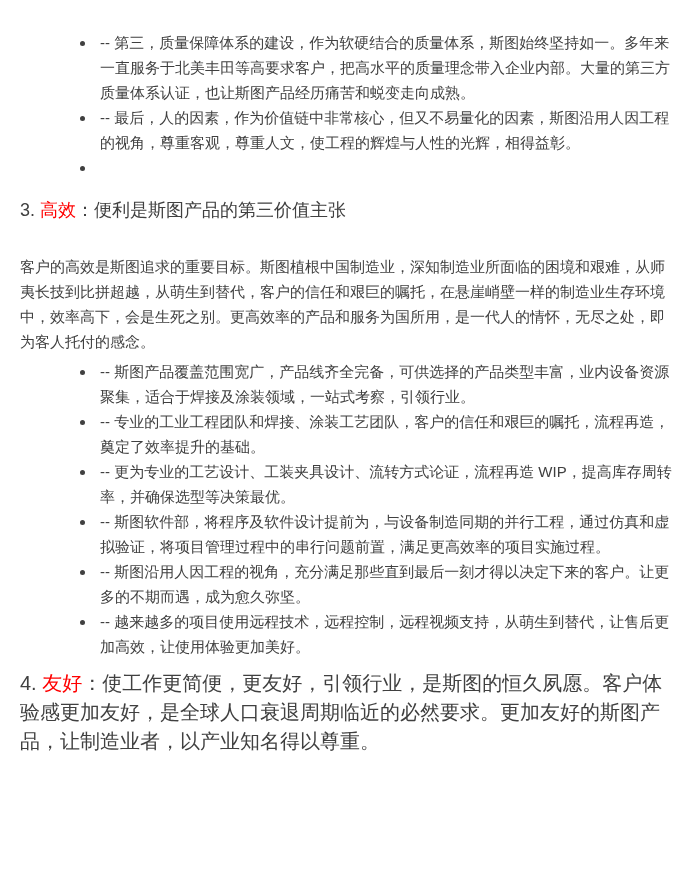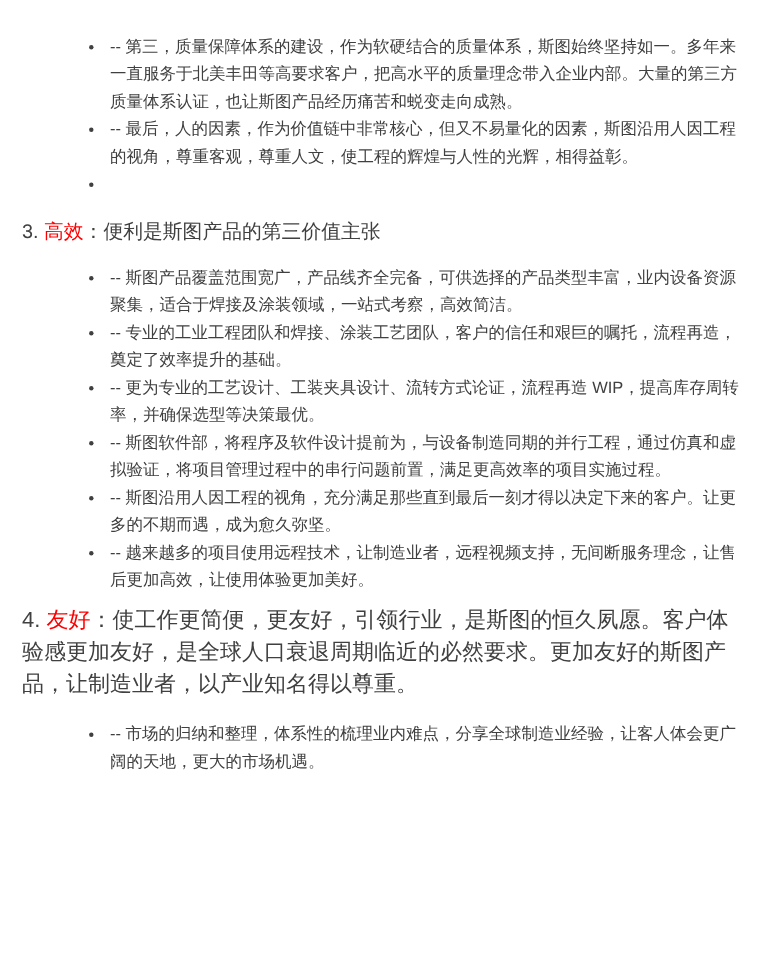--- a/index.html
+++ b/index.html
@@ -22,21 +22,21 @@
   ul.blist {
     margin: 0;
     padding-left: 76px;
     list-style: disc outside;
   }
   ul.blist li {
     padding-left: 4px;
     min-height: 25px;
   }
   h3.sec-heading {
-    margin: 18px 0 18px 0;
+    margin: 18px 0 32px 0;
     font-size: 18px;
     line-height: 24px;
     font-weight: 400;
     color: #404040;
   }
   h2.sec-heading-lg {
     margin: 10px 0 18px 0;
     font-size: 20px;
     line-height: 29px;
     font-weight: 400;
@@ -58,30 +58,28 @@
 <div class="doc">
 
   <ul class="blist">
     <li>-- 第三，质量保障体系的建设，作为软硬结合的质量体系，斯图始终坚持如一。多年来一直服务于北美丰田等高要求客户，把高水平的质量理念带入企业内部。大量的第三方质量体系认证，也让斯图产品经历痛苦和蜕变走向成熟。</li>
     <li>-- 最后，人的因素，作为价值链中非常核心，但又不易量化的因素，斯图沿用人因工程的视角，尊重客观，尊重人文，使工程的辉煌与人性的光辉，相得益彰。</li>
     <li></li>
   </ul>
 
   <h3 class="sec-heading"><span>3. </span><span class="kw-red">高效</span><span>：便利是斯图产品的第三价值主张</span></h3>
 
+  <p class="body-para">客户的高效是斯图追求的重要目标。斯图植根中国制造业，深知制造业所面临的困境和艰难，从师夷长技到比拼超越，从萌生到替代，客户的信任和艰巨的嘱托，在悬崖峭壁一样的制造业生存环境中，效率高下，会是生死之别。更高效率的产品和服务为国所用，是一代人的情怀，无尽之处，即为客人托付的感念。</p>
 
 
   <ul class="blist">
-    <li>-- 斯图产品覆盖范围宽广，产品线齐全完备，可供选择的产品类型丰富，业内设备资源聚集，适合于焊接及涂装领域，一站式考察，高效简洁。</li>
+    <li>-- 斯图产品覆盖范围宽广，产品线齐全完备，可供选择的产品类型丰富，业内设备资源聚集，适合于焊接及涂装领域，一站式考察，引领行业。</li>
     <li>-- 专业的工业工程团队和焊接、涂装工艺团队，客户的信任和艰巨的嘱托，流程再造，奠定了效率提升的基础。</li>
     <li>-- 更为专业的工艺设计、工装夹具设计、流转方式论证，流程再造 WIP，提高库存周转率，并确保选型等决策最优。</li>
     <li>-- 斯图软件部，将程序及软件设计提前为，与设备制造同期的并行工程，通过仿真和虚拟验证，将项目管理过程中的串行问题前置，满足更高效率的项目实施过程。</li>
     <li>-- 斯图沿用人因工程的视角，充分满足那些直到最后一刻才得以决定下来的客户。让更多的不期而遇，成为愈久弥坚。</li>
-    <li>-- 越来越多的项目使用远程技术，让制造业者，远程视频支持，无间断服务理念，让售后更加高效，让使用体验更加美好。</li>
+    <li>-- 越来越多的项目使用远程技术，远程控制，远程视频支持，从萌生到替代，让售后更加高效，让使用体验更加美好。</li>
   </ul>
 
   <h2 class="sec-heading-lg"><span>4. </span><span class="kw-red">友好</span><span>：使工作更简便，更友好，引领行业，是斯图的恒久夙愿。客户体验感更加友好，是全球人口衰退周期临近的必然要求。更加友好的斯图产品，让制造业者，以产业知名得以尊重。</span></h2>
 
-  <ul class="blist">
-    <li>-- 市场的归纳和整理，体系性的梳理业内难点，分享全球制造业经验，让客人体会更广阔的天地，更大的市场机遇。</li>
-  </ul>
 
 </div>
 
 </body></html>

